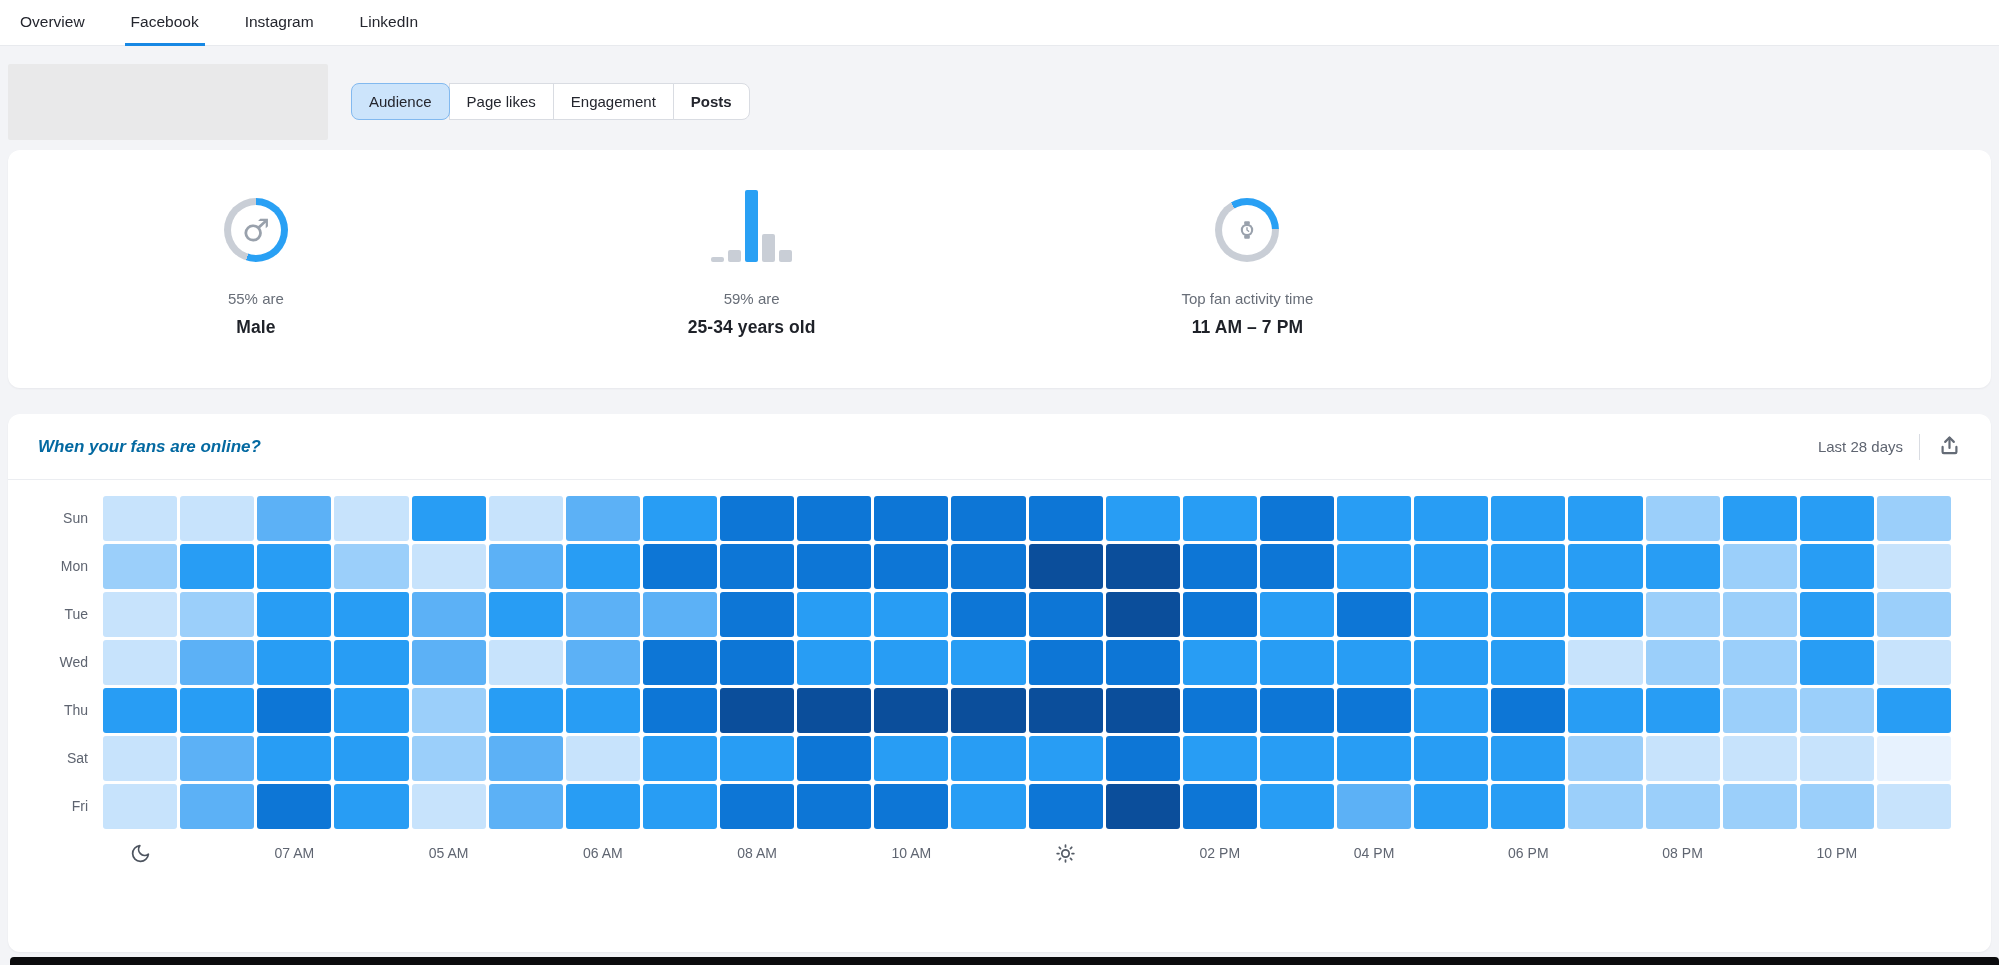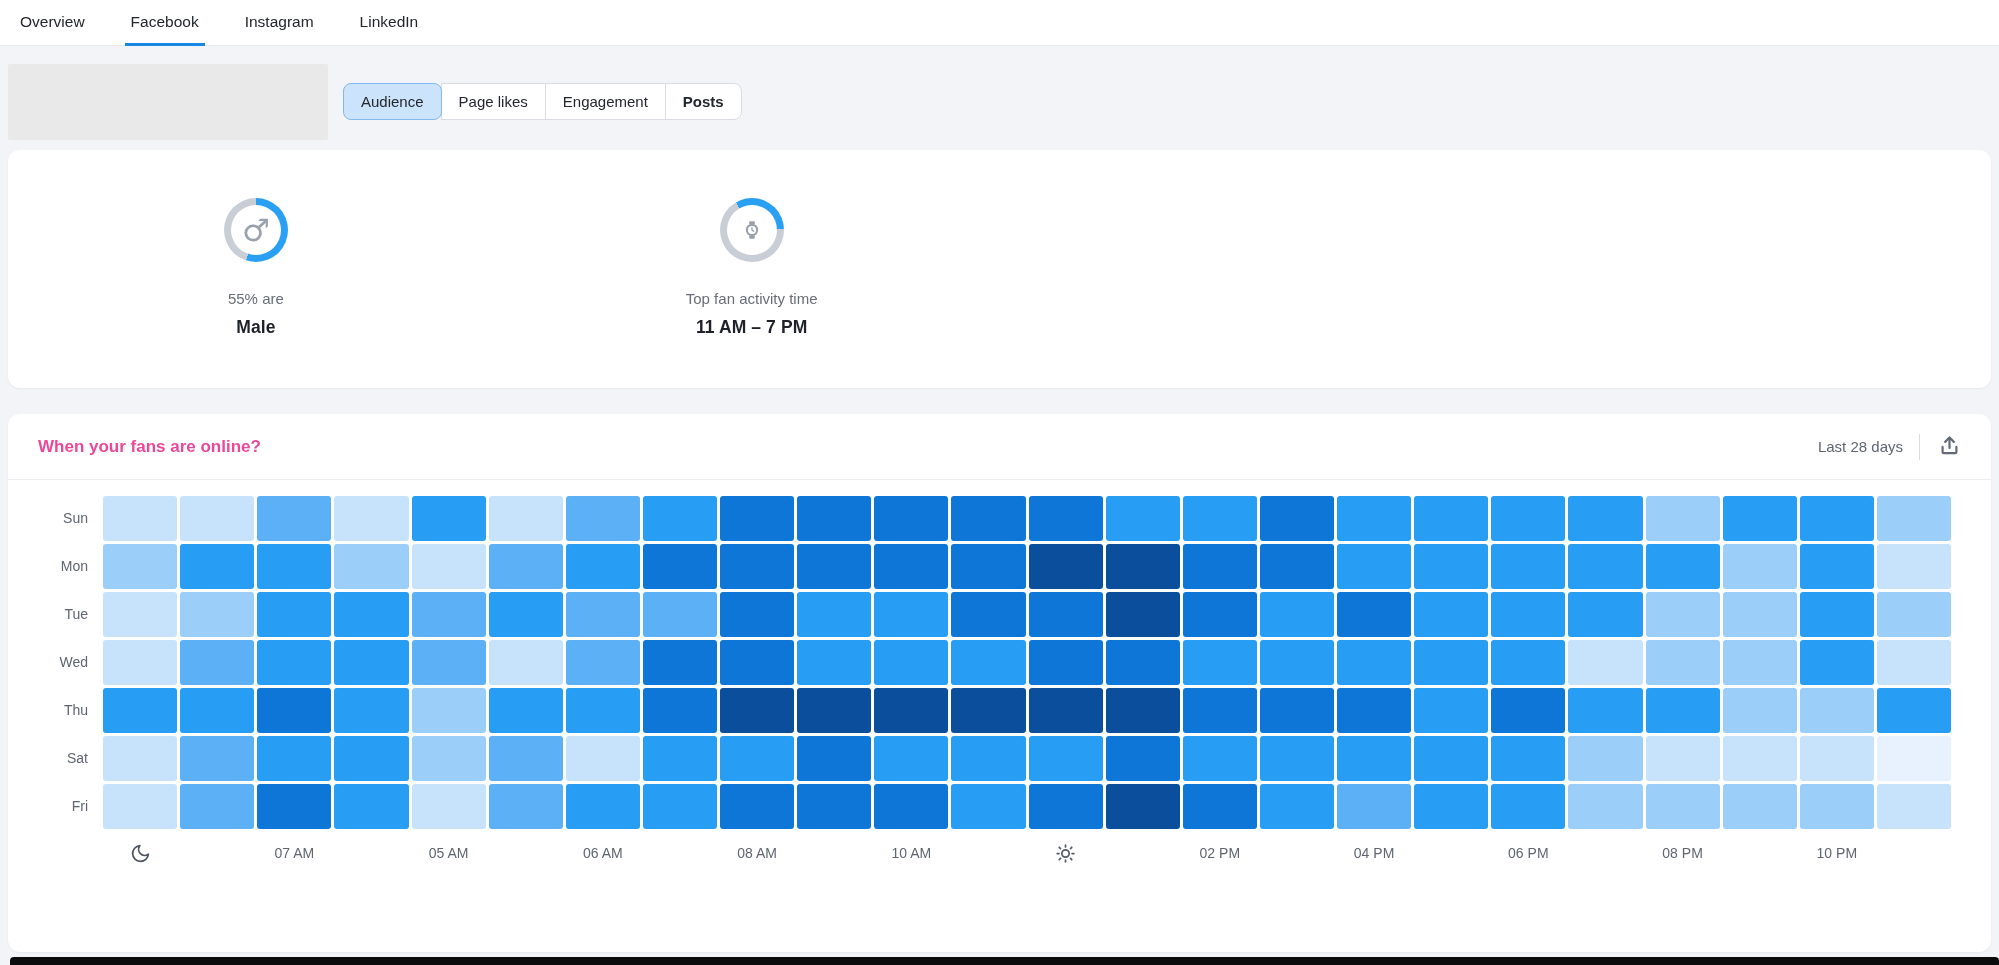--- a/index.html
+++ b/index.html
@@ -29,21 +29,21 @@
   }
   .segmented {
     position:absolute; left:343px; top:83px; height:37px;
     display:flex; align-items:stretch;
   }
   .seg-chip {
     display:flex; align-items:center; padding:0 17px; font-size:15px;
     background:#FFFFFF; border:1px solid #D9DCE2; margin-left:-1px;
     cursor:pointer; color:#24262E; white-space:nowrap;
   }
-  .seg-chip:first-child { border-radius:8px 0 0 8px; margin-left:0; }
+  .seg-chip:first-child { border-radius:8px 0 0 8px; margin-left:8px; }
   .seg-chip:last-child { border-radius:0 8px 8px 0;font-weight:bold; }
   .seg-chip.active {
     background:#CCE4FB; border:1px solid #82B9EF; border-radius:8px; z-index:1;
   }
   
   .stats-card {
     position:absolute; left:8px; right:8px; top:150px; height:238px;
     background:#FFFFFF; border-radius:12px; box-shadow:0 1px 2px rgba(24,28,40,.05);
   }
   .stats-grid { display:grid; grid-template-columns:repeat(4,1fr); height:100%; padding-top:40px; }
@@ -61,21 +61,21 @@
   
   .heatmap-card {
     position:absolute; left:8px; right:8px; top:414px; height:538px;
     background:#FFFFFF; border-radius:12px; box-shadow:0 1px 2px rgba(24,28,40,.05);
     overflow:hidden;
   }
   .hm-header {
     height:66px; display:flex; align-items:center; justify-content:space-between;
     padding:0 28px 0 30px; border-bottom:1px solid #EBEDF1;
   }
-  .hm-title { font-size:17px; font-weight:bold; color:#ec4899; }
+  .hm-title { font-size:17px; font-weight:bold; color:#0369a1;font-style:italic; }
   .hm-controls { display:flex; align-items:center; gap:16px; }
   .hm-range { font-size:15px; color:#5F6571; cursor:pointer;margin-left:16px; }
   .vdiv { width:1px; height:26px; background:#D9DCE2; }
   .export-btn { background:none; border:none; cursor:pointer; display:flex; align-items:center; padding:2px; }
   .hm-legend {
     margin:22px 0 0 30px; display:flex; align-items:center; font-size:14.5px; color:#5F6571;
   }
   .legend-scale { display:flex; margin:0 14px; border-radius:5px; overflow:hidden; }
   .swatch { width:24px; height:19px; display:inline-block; }
   .posts-dot { width:19px; height:19px; border-radius:50%; margin:0 11px 0 46px; }
@@ -122,20 +122,33 @@
       <div class="stat">
         <div class="stat-visual">
           <div class="donut" style="background: conic-gradient(rgb(41, 160, 244) 0deg, rgb(41, 160, 244) 55%, rgb(201, 206, 214) 55%, rgb(201, 206, 214) 100%);">
             <div class="icon">
               <span class="male-glyph">♂</span>
             </div>
           </div>
         </div>
         <div class="stat-line1">55% are</div>
         <div class="stat-line2">Male</div>
+      </div>
+      <div class="stat">
+        <div class="stat-visual">
+          <div class="bars">
+            <div class="bar" style="height: 5px;"></div>
+            <div class="bar" style="height: 12px;"></div>
+            <div class="bar hl" style="height: 72px;"></div>
+            <div class="bar" style="height: 28px;"></div>
+            <div class="bar" style="height: 12px;"></div>
+          </div>
+        </div>
+        <div class="stat-line1">59% are</div>
+        <div class="stat-line2">25-34 years old</div>
       </div>
       <div class="stat">
         <div class="stat-visual">
           <div class="donut" style="background: conic-gradient(from -30deg, rgb(41, 160, 244) 0deg, rgb(41, 160, 244) 33%, rgb(201, 206, 214) 33%, rgb(201, 206, 214) 100%);">
             <div class="icon">
               <svg width="24" height="24" viewBox="0 0 24 24">
                 <rect x="9.2" y="3.2" width="5.6" height="3.6" rx="1" fill="#99A1AC"></rect>
                 <rect x="9.2" y="17.2" width="5.6" height="3.6" rx="1" fill="#99A1AC"></rect>
                 <circle cx="12" cy="12" r="6.2" fill="#99A1AC"></circle>
                 <circle cx="12" cy="12" r="4.1" fill="#FFFFFF"></circle>

